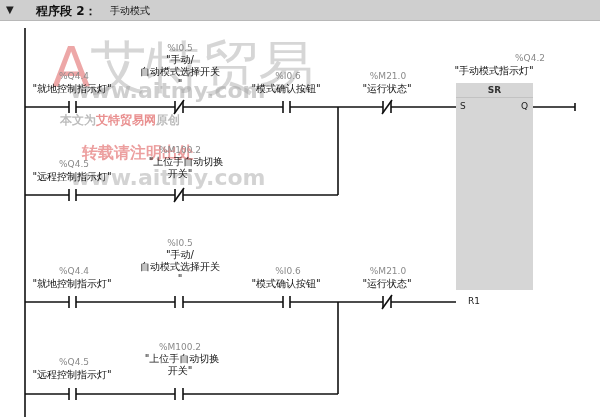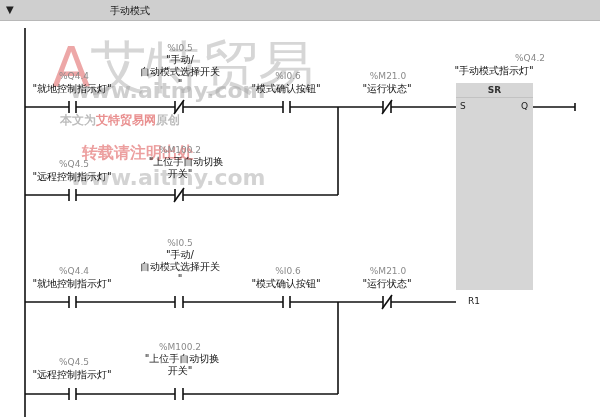--- a/index.html
+++ b/index.html
@@ -14,20 +14,21 @@
   .srbox{position:absolute;left:456px;top:83px;width:77px;height:207px;background:#d6d6d6;}
   .srbox .hdr{position:absolute;left:0;top:0;width:77px;height:14px;border-bottom:1px solid #c2c2c2;text-align:center;font-size:9px;font-weight:bold;color:#333;line-height:14px;}
   .pin{position:absolute;font-size:9px;color:#222;}
   .wm{position:absolute;white-space:nowrap;pointer-events:none;}
 </style>
 </head>
 <body>
 
 <div class="header">
   <span class="tri">▼</span>
+  <span class="title">程序段 2：</span>
   <span class="name">手动模式</span>
 </div>
 
 <svg class="ladder" width="600" height="417">
   <g stroke="#111" stroke-width="1.6" fill="none">
 
     <line x1="25" y1="28" x2="25" y2="417"></line>
 
     <line x1="25" y1="107" x2="69" y2="107"></line>
     <line x1="69" y1="101" x2="69" y2="113"></line>

